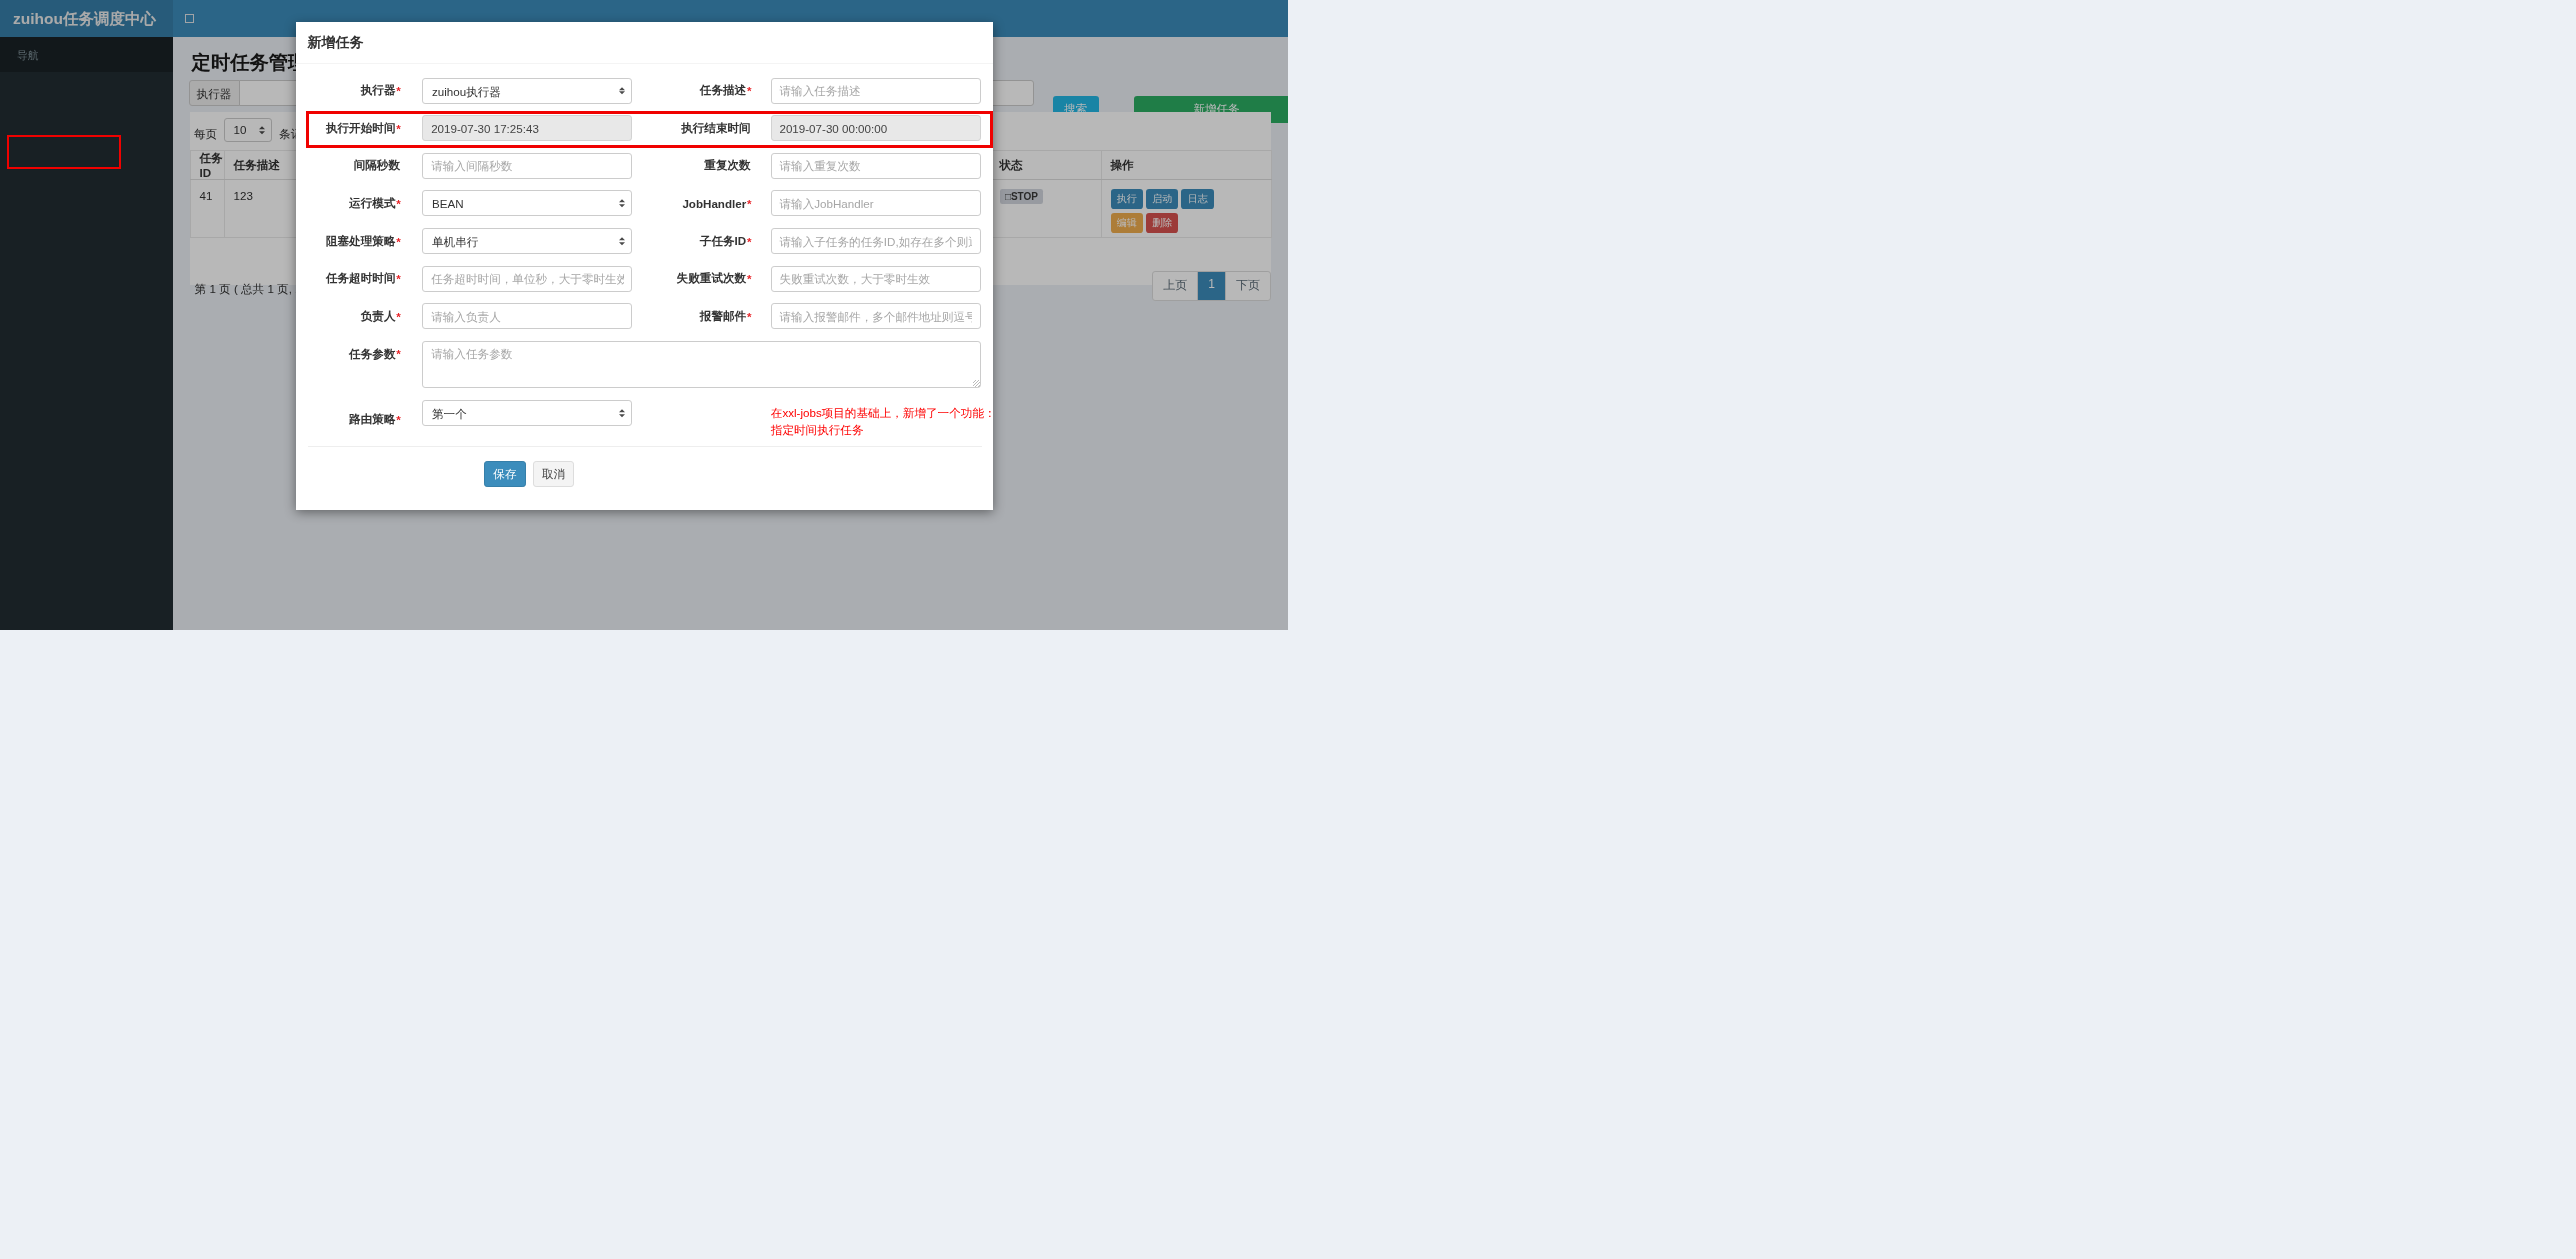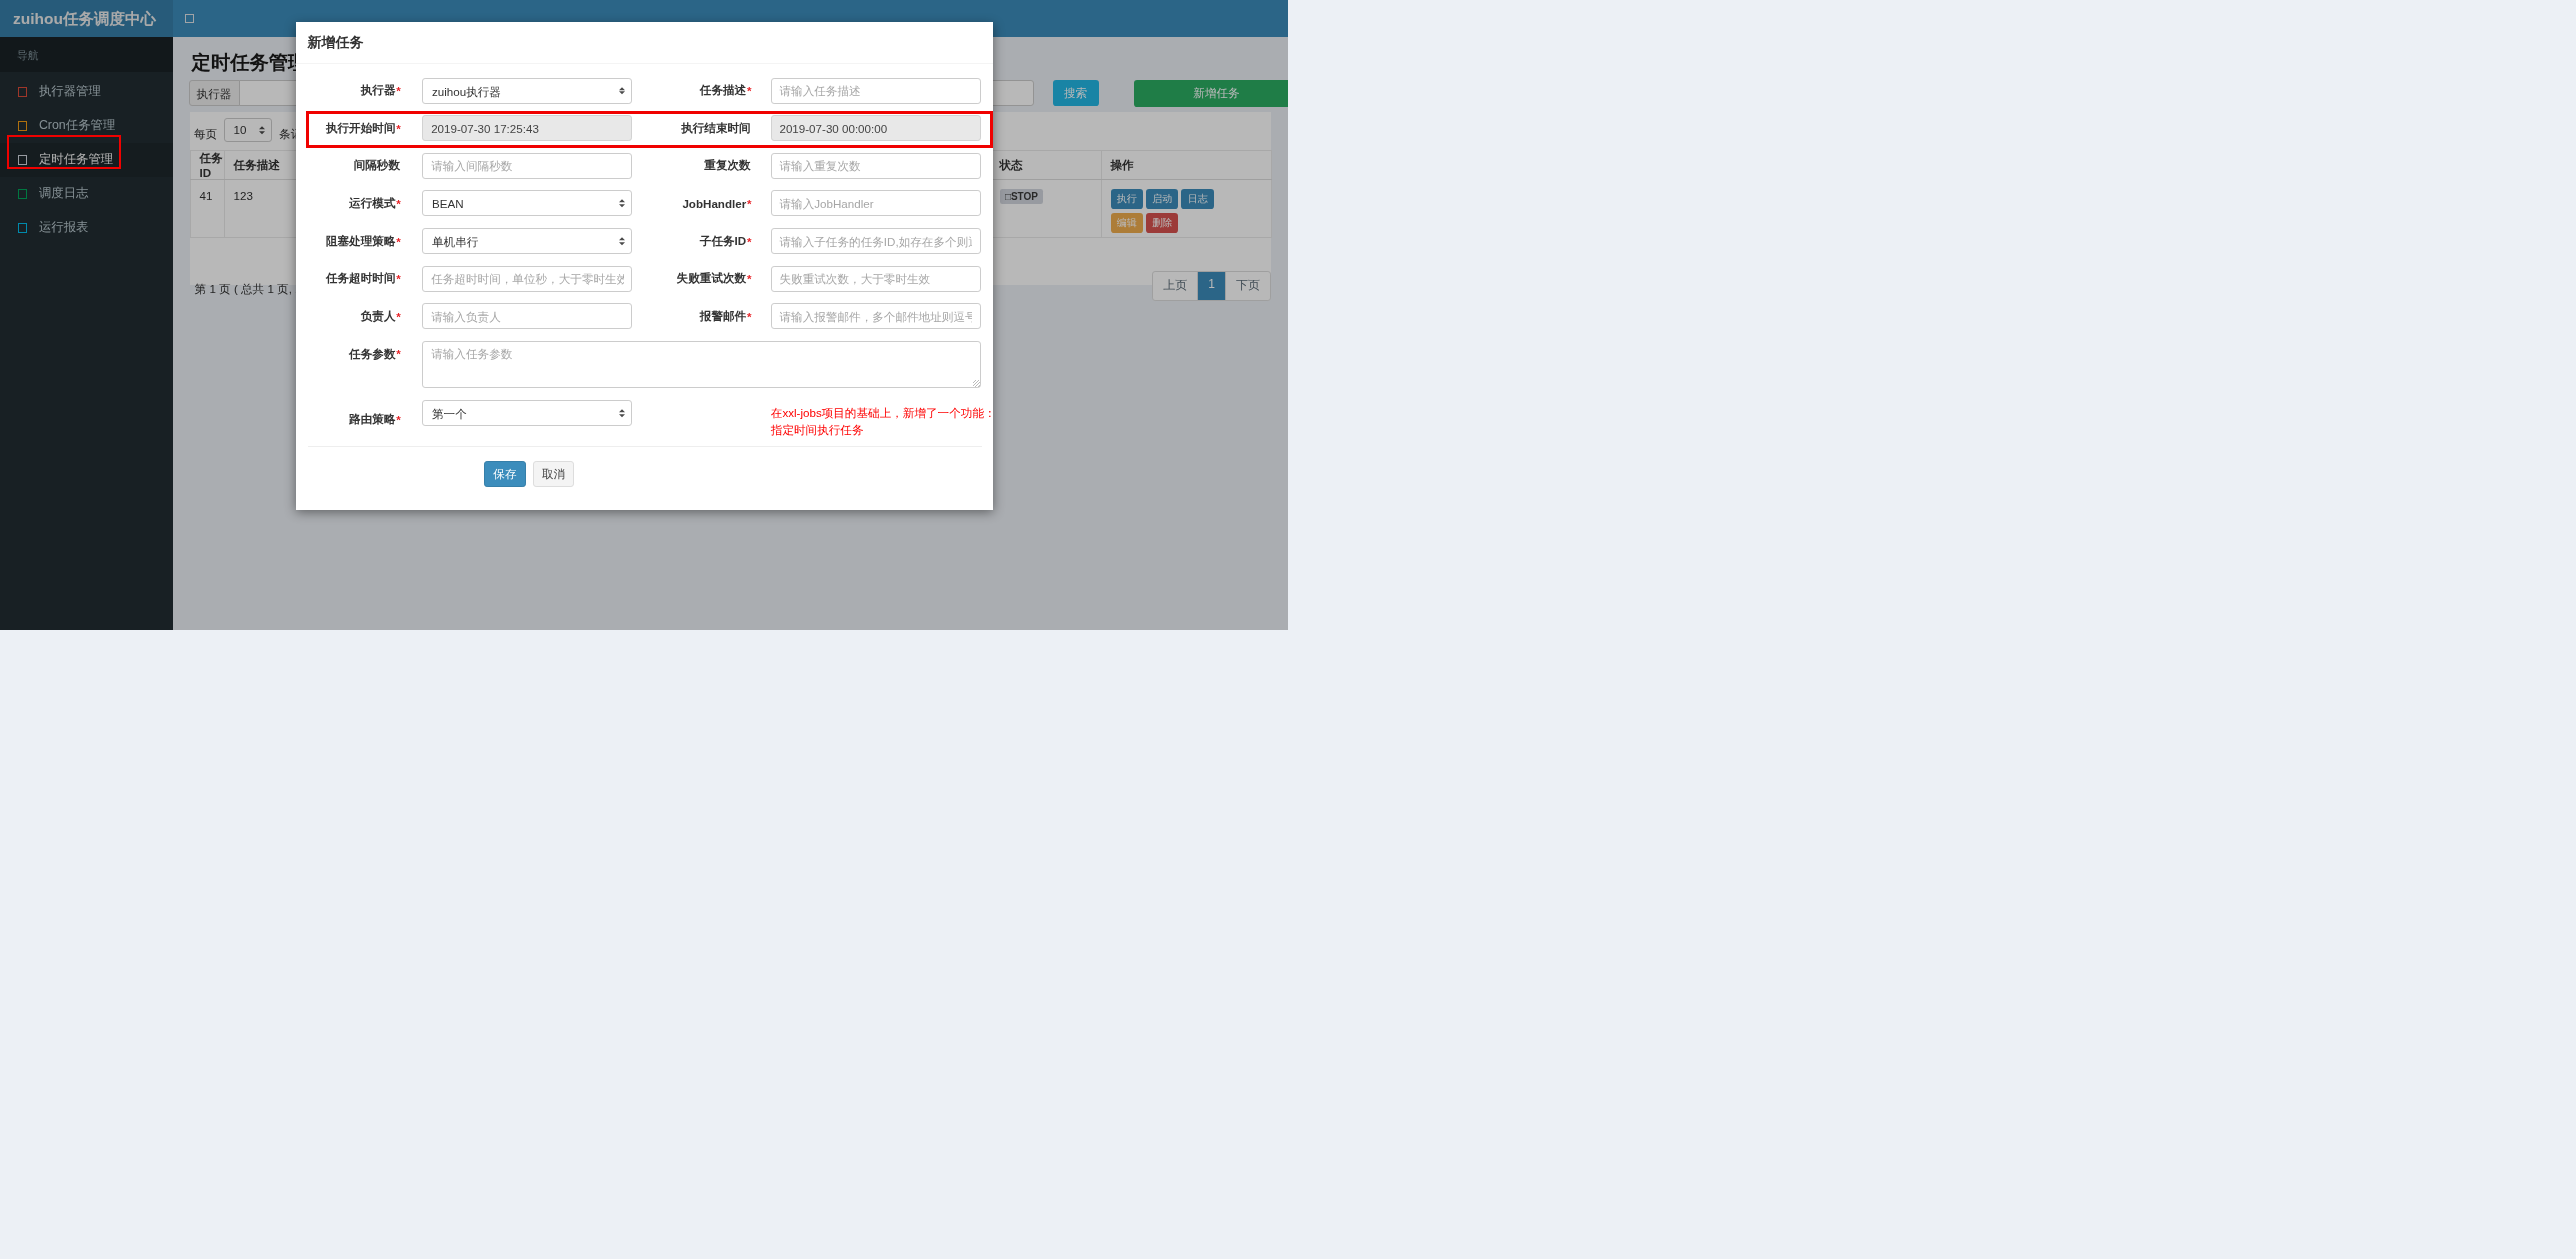--- a/index.html
+++ b/index.html
@@ -30,21 +30,21 @@
   
   .content { position:absolute; left:173px; top:37px; right:0; bottom:0; background:#ecf0f5; z-index:1; }
   .page-title { position:absolute; left:18.6px; top:12.4px; font-size:19.3px; font-weight:bold; color:#1a1a1a; }
 
   .filter-bar { position:absolute; left:15.5px; top:43px; height:26px; }
   .ig-addon { position:absolute; left:0; top:0; width:51px; height:26px; background:#eee; border:0.8px solid #ccc;
               border-radius:3.1px 0 0 3.1px; font-size:11.6px; color:#333; text-align:center; line-height:25px; }
   .filter-input { position:absolute; left:50px; top:0; width:795px; height:26px; border:0.8px solid #ccc;
                   border-radius:0 3.1px 3.1px 0; background:#fff; padding:0 7.7px; font-size:11.6px; color:#333; outline:none; }
   .btn { display:inline-block; border:none; border-radius:3.1px; color:#fff; font-size:11.6px; cursor:pointer;
-         font-family:inherit; text-align:center; }
+         font-family:inherit; text-align:center;margin-top:16px; }
   .btn-search { position:absolute; left:864px; top:0; width:46px; height:26px; }
   .btn-add { position:absolute; left:945px; top:0; width:166px; height:27px; }
 
   .panel { position:absolute; left:17px; top:75px; width:1081px; height:173px; background:#fff; }
   .perpage { position:absolute; left:3.9px; top:6.2px; display:flex; align-items:flex-end; font-size:11.6px; color:#333; }
   .perpage .gap { width:7px; }
   .mini-select { position:relative; width:48px; height:24px; border:0.8px solid #ccc; border-radius:3.1px;
                  background:#fff; font-size:11.6px; color:#333; line-height:22.4px; padding-left:8.5px; cursor:pointer; }
 
   .sel-arrows { position:absolute; right:6.2px; top:50%; transform:translateY(-50%); display:flex; flex-direction:column; align-items:center; }
@@ -118,42 +118,20 @@
 <div class="app">
 
   <header class="navbar">
     <div class="logo">zuihou任务调度中心</div>
     <span class="nav-toggle"></span>
     <span class="logout">注销</span>
   </header>
 
   <aside class="sidebar">
     <div class="nav-label">导航</div>
-    <div class="menu">
-      <div class="menu-item">
-        <span class="sq" style="border-color: rgb(221, 75, 57);"></span>
-        <span class="txt">执行器管理</span>
-      </div>
-      <div class="menu-item">
-        <span class="sq" style="border-color: rgb(243, 156, 18);"></span>
-        <span class="txt">Cron任务管理</span>
-      </div>
-      <div class="menu-item active">
-        <span class="sq" style="border-color: rgb(210, 214, 222);"></span>
-        <span class="txt">定时任务管理</span>
-      </div>
-      <div class="menu-item">
-        <span class="sq" style="border-color: rgb(0, 166, 90);"></span>
-        <span class="txt">调度日志</span>
-      </div>
-      <div class="menu-item">
-        <span class="sq" style="border-color: rgb(0, 192, 239);"></span>
-        <span class="txt">运行报表</span>
-      </div>
-    </div>
   </aside>
 
   <main class="content">
     <h1 class="page-title">定时任务管理</h1>
 
     <div class="filter-bar">
       <span class="ig-addon">执行器</span>
       <input class="filter-input" value="" style="">
       <button class="btn btn-search" style="background-color: rgb(35, 183, 229);">搜索</button>
       <button class="btn btn-add" style="background-color: rgb(43, 173, 99);">新增任务</button>

